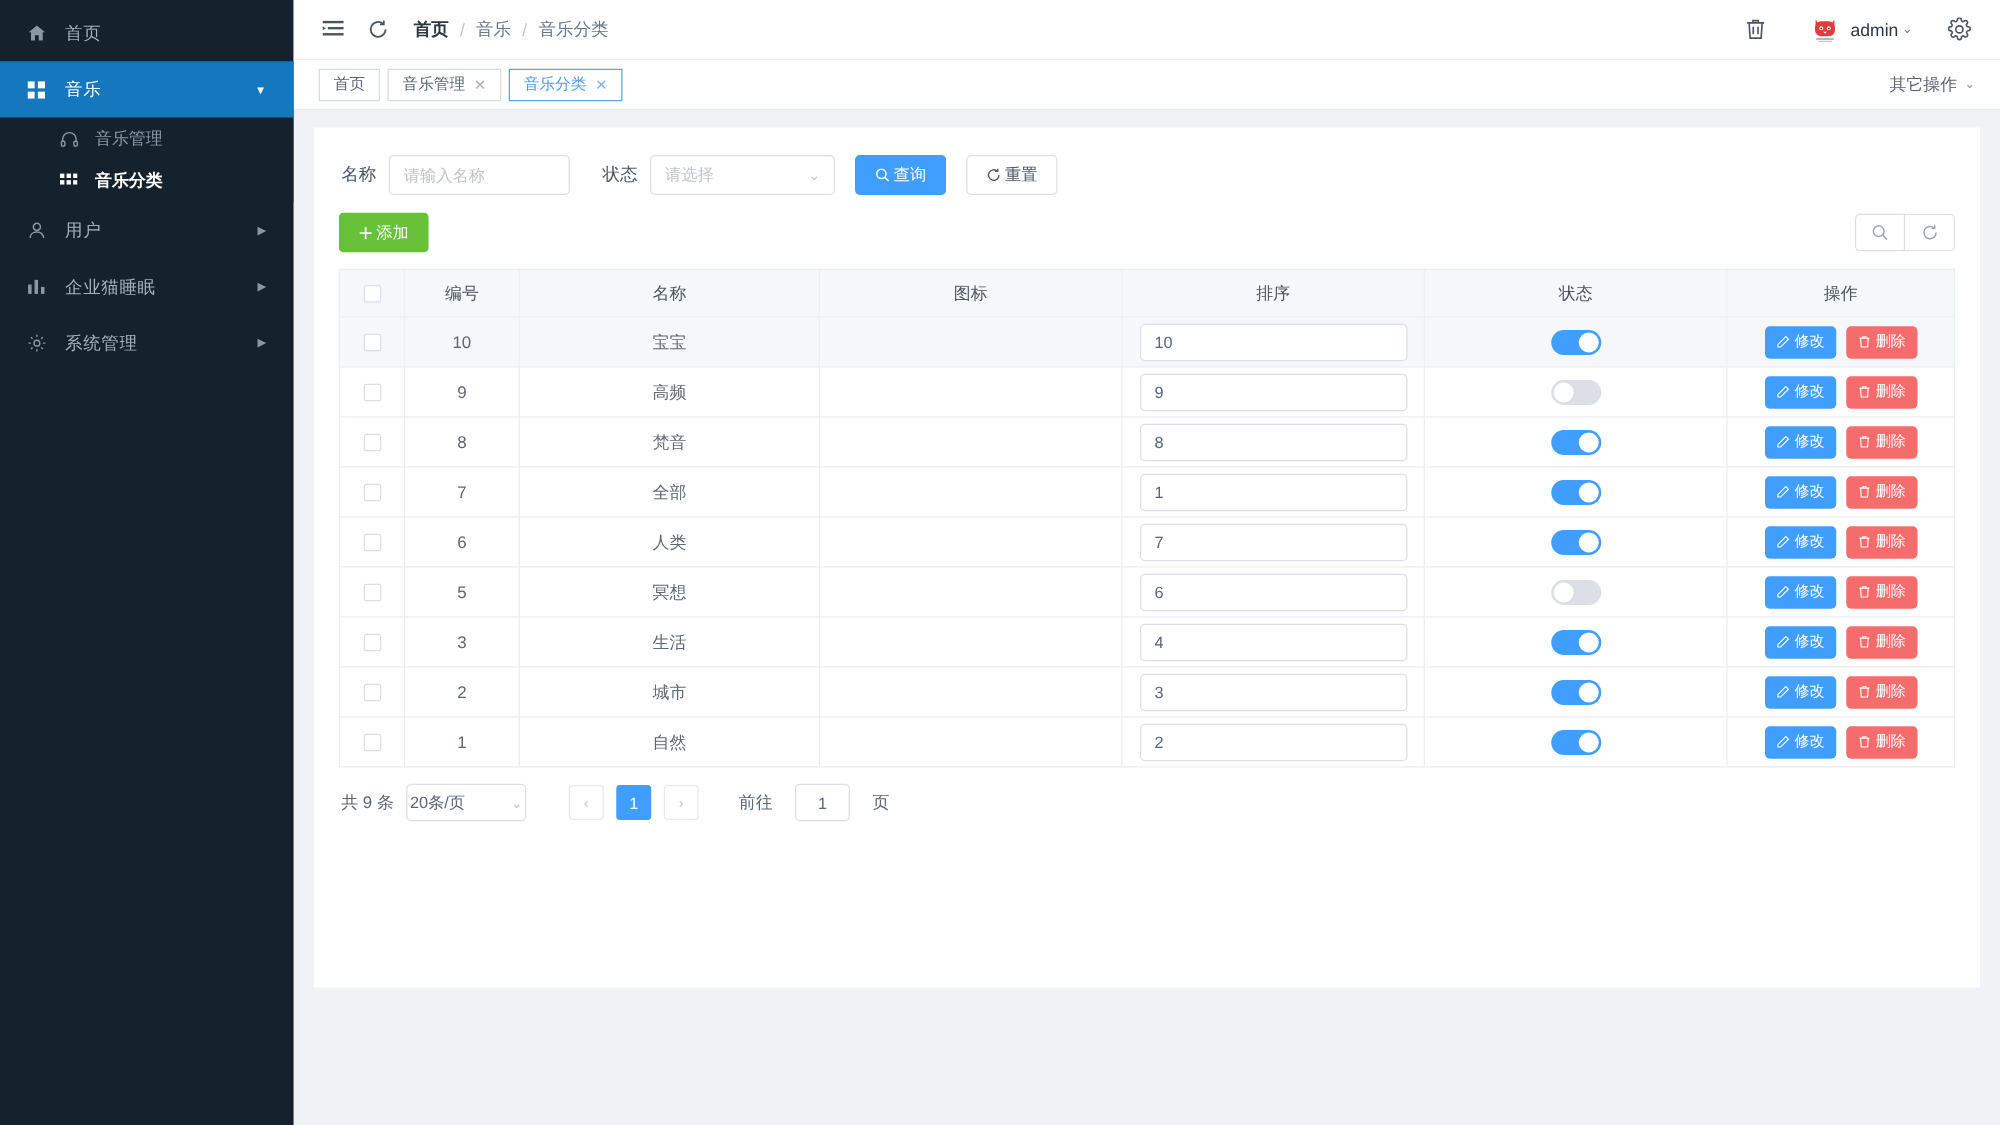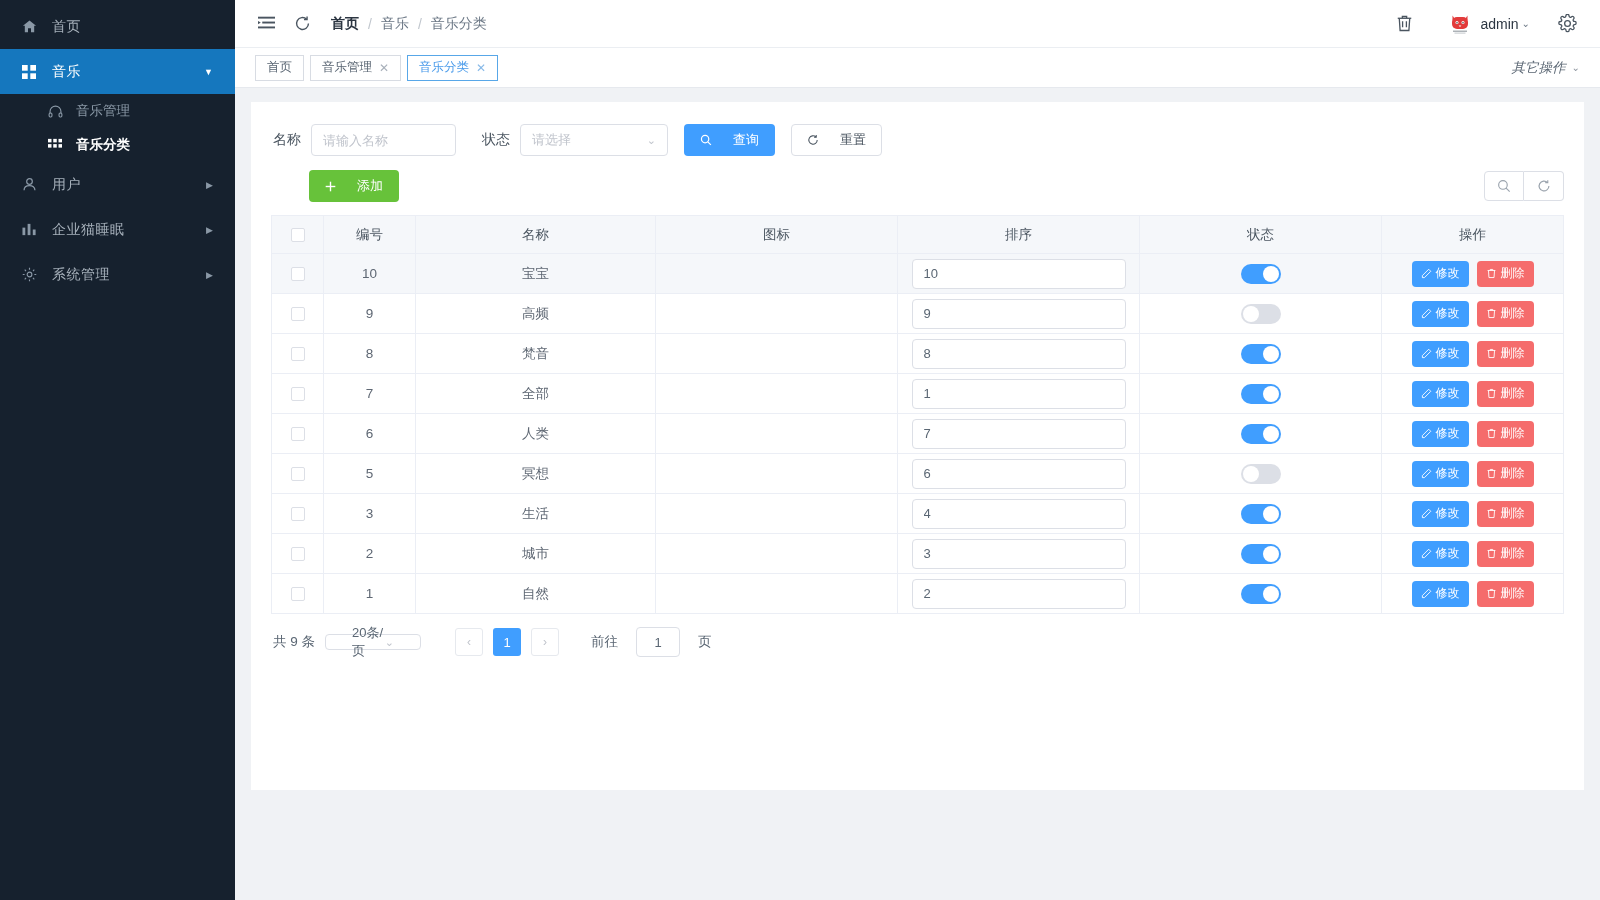--- a/index.html
+++ b/index.html
@@ -83,21 +83,21 @@
   }
   .tab {
     height: 26px; padding: 0 11px; display: flex; align-items: center;
     border: 1px solid #d8dce3; background: #fff; font-size: 12.5px;
     color: #5a6673; margin-right: 6px; cursor: pointer;
   }
   .tab .x { margin-left: 7px; color: #a8b0ba; font-size: 12px; }
   .tab.active { border-color: #58a7e8; color: #4a9bea; }
   .tab.active .x { color: #87b9e8; }
   .tabbar .spacer { flex: 1; }
-  .other-ops { color: #5a6673; font-size: 13.5px; display:flex; align-items:center; cursor:pointer;font-style:italic; }
+  .other-ops { color: #5a6673; font-size: 13.5px; display:flex; align-items:center; cursor:pointer; }
   .other-ops .cv { font-size: 10px; margin-left: 6px; color: #8c949e; }
 
   .content { flex: 1; padding: 14px 16px; overflow: hidden; }
   .card { background: #fff; min-height: 688px; padding: 18px 20px 0 20px; }
 
   
   .filters { display: flex; align-items: center; padding: 4px 0 0 2px; }
   .flabel { font-size: 14px; color: #4a5560; margin-right: 10px; }
   .finput {
     width: 145px; height: 32px; border: 1px solid #dcdfe6; border-radius: 4px;
@@ -109,25 +109,25 @@
     width: 148px; height: 32px; border: 1px solid #dcdfe6; border-radius: 4px;
     padding: 0 11px; font-size: 13px; color: #c0c4cc;
     display: flex; align-items: center; cursor: pointer; background:#fff;
   }
   .fselect .cv { margin-left: auto; color: #c0c4cc; font-size: 11px; }
   .gap24 { width: 26px; }
   .gap16 { width: 16px; }
   .btn {
     height: 32px; border-radius: 4px; display: inline-flex; align-items: center;
     justify-content: center; padding: 0 15px; font-size: 13px; cursor: pointer;
-    border: 1px solid transparent; font-family: inherit; gap: 21px;
+    border: 1px solid transparent; font-family: inherit; gap: 3px;
   }
   .btn-primary { background: #409eff; color: #fff; }
   .btn-default { background: #fff; color: #4a5560; border-color: #dcdfe6; }
-  .btn-success { background: #67c23a; color: #fff; margin-left: 38px; }
+  .btn-success { background: #67c23a; color: #fff; }
   .toolbar-row { display: flex; align-items: center; margin-top: 14px; }
   .toolbar-row .spacer { flex: 1; }
   .mini-group { display: flex; }
   .mini-btn {
     width: 40px; height: 30px; border: 1px solid #dcdfe6; background: #fff;
     display: flex; align-items: center; justify-content: center;
     color: #9aa3ad; cursor: pointer;
   }
   .mini-btn:first-child { border-radius: 4px 0 0 4px; }
   .mini-btn:last-child { border-radius: 0 4px 4px 0; border-left: none; }
@@ -168,22 +168,22 @@
     display: inline-flex; align-items: center; gap: 4px; cursor: pointer;
     color: #fff; border: none; font-family: inherit;
   }
   .op-edit { background: #409eff; }
   .op-del { background: #f56c6c; }
 
   
   .pager { display: flex; align-items: center; height: 56px; padding-left: 2px; gap: 10px; }
   .pg-total { font-size: 13.5px; color: #5a6673; }
   .pg-select {
-    width: 96px; height: 16px; border: 1px solid #dcdfe6; border-radius: 4px;
-    display: flex; align-items: center; padding: 0 26px; font-size: 13px;
+    width: 96px; height: 30px; border: 1px solid #dcdfe6; border-radius: 4px;
+    display: flex; align-items: center; padding: 0 2px; font-size: 13px;
     color: #5a6673; cursor: pointer; background: #fff;
   }
   .pg-select .cv { margin-left: auto; color: #c0c4cc; font-size: 11px; }
   .pg-arrow {
     width: 28px; height: 28px; border: 1px solid #e6e9ee; border-radius: 3px;
     background: #fff; color: #c0c4cc; display: flex; align-items: center;
     justify-content: center; font-size: 12px; cursor: pointer;
   }
   .pg-num {
     width: 28px; height: 28px; border-radius: 3px; background: #409eff; color: #fff;

